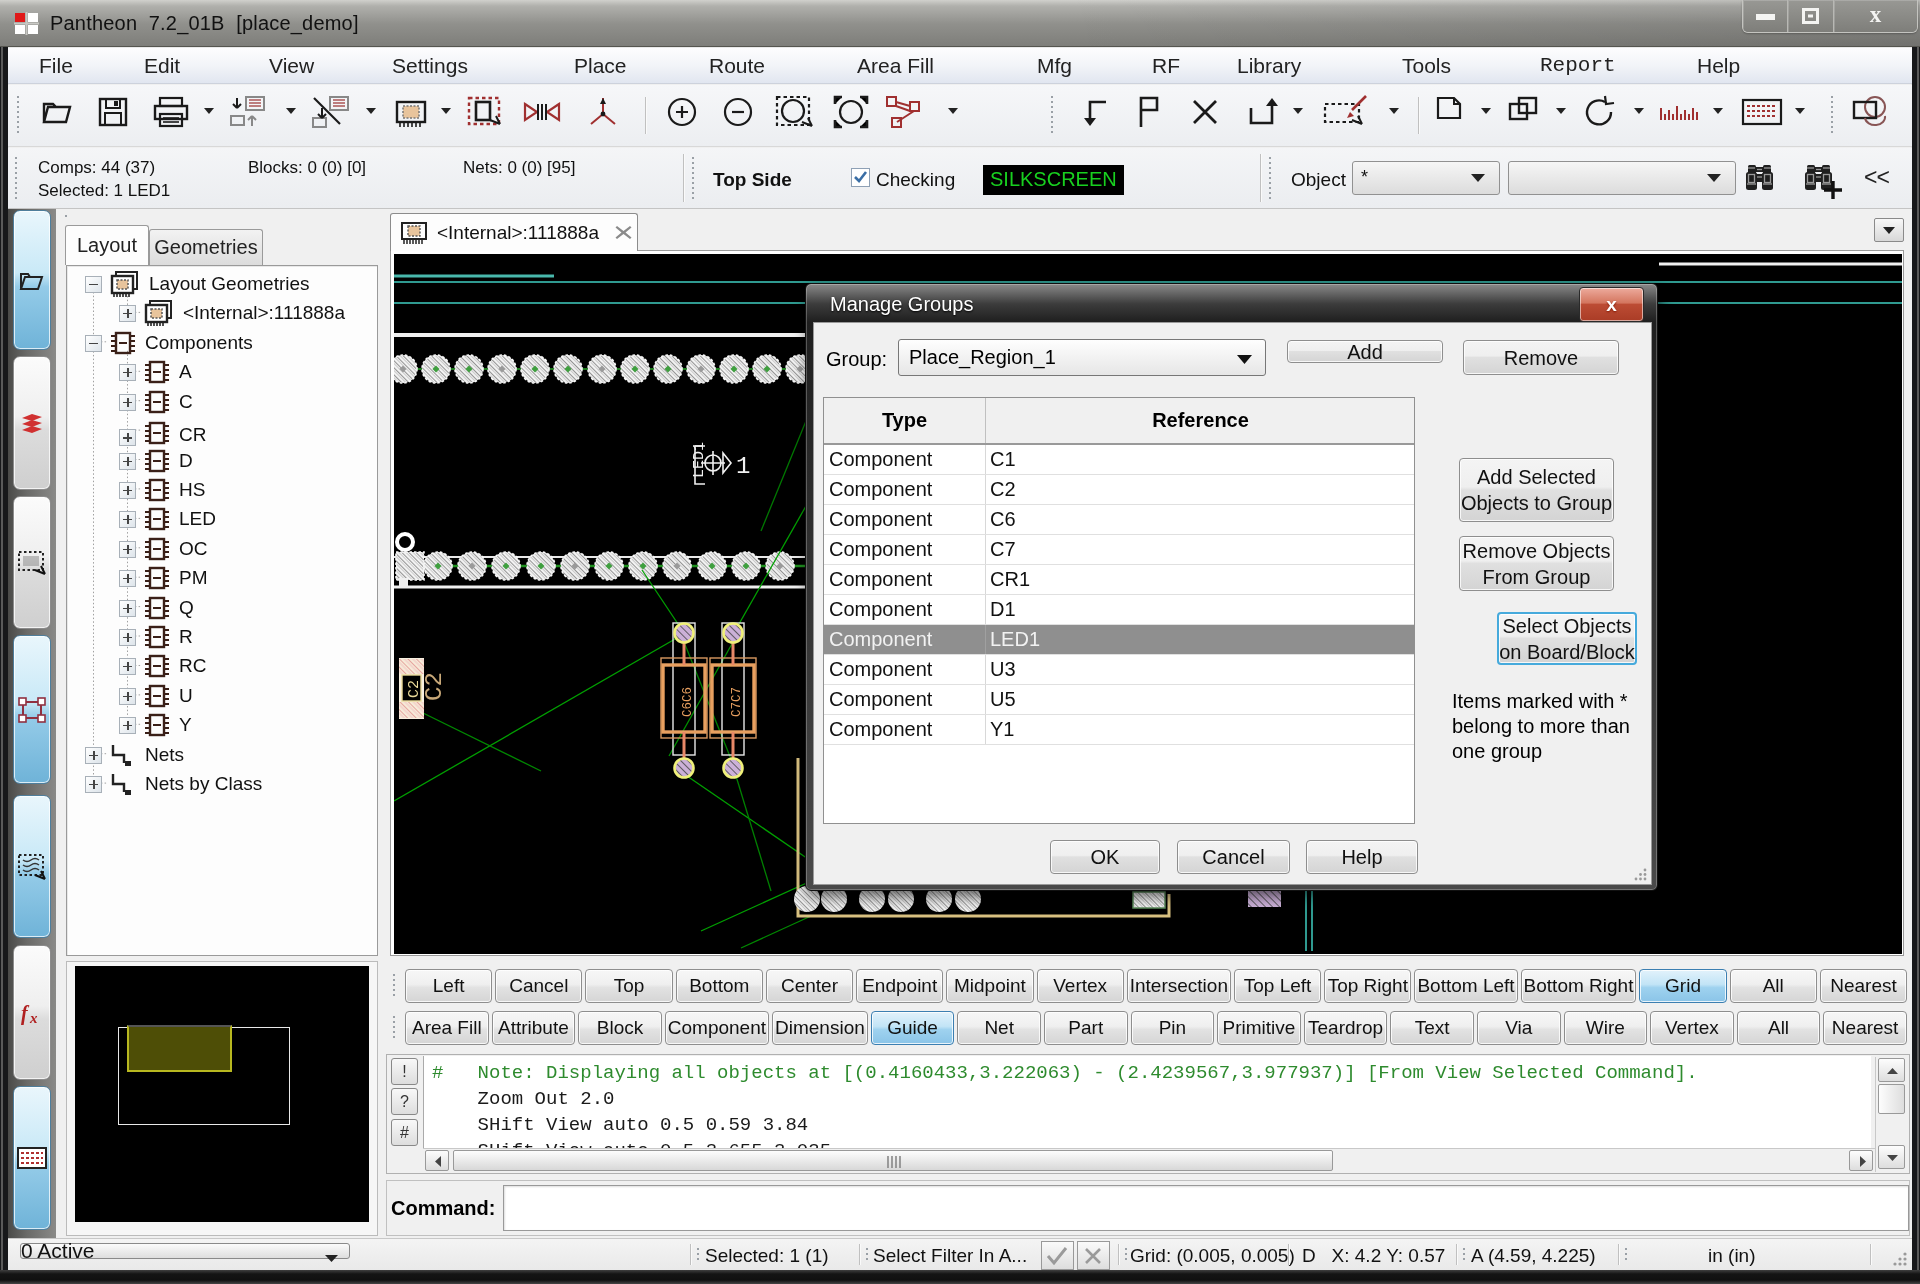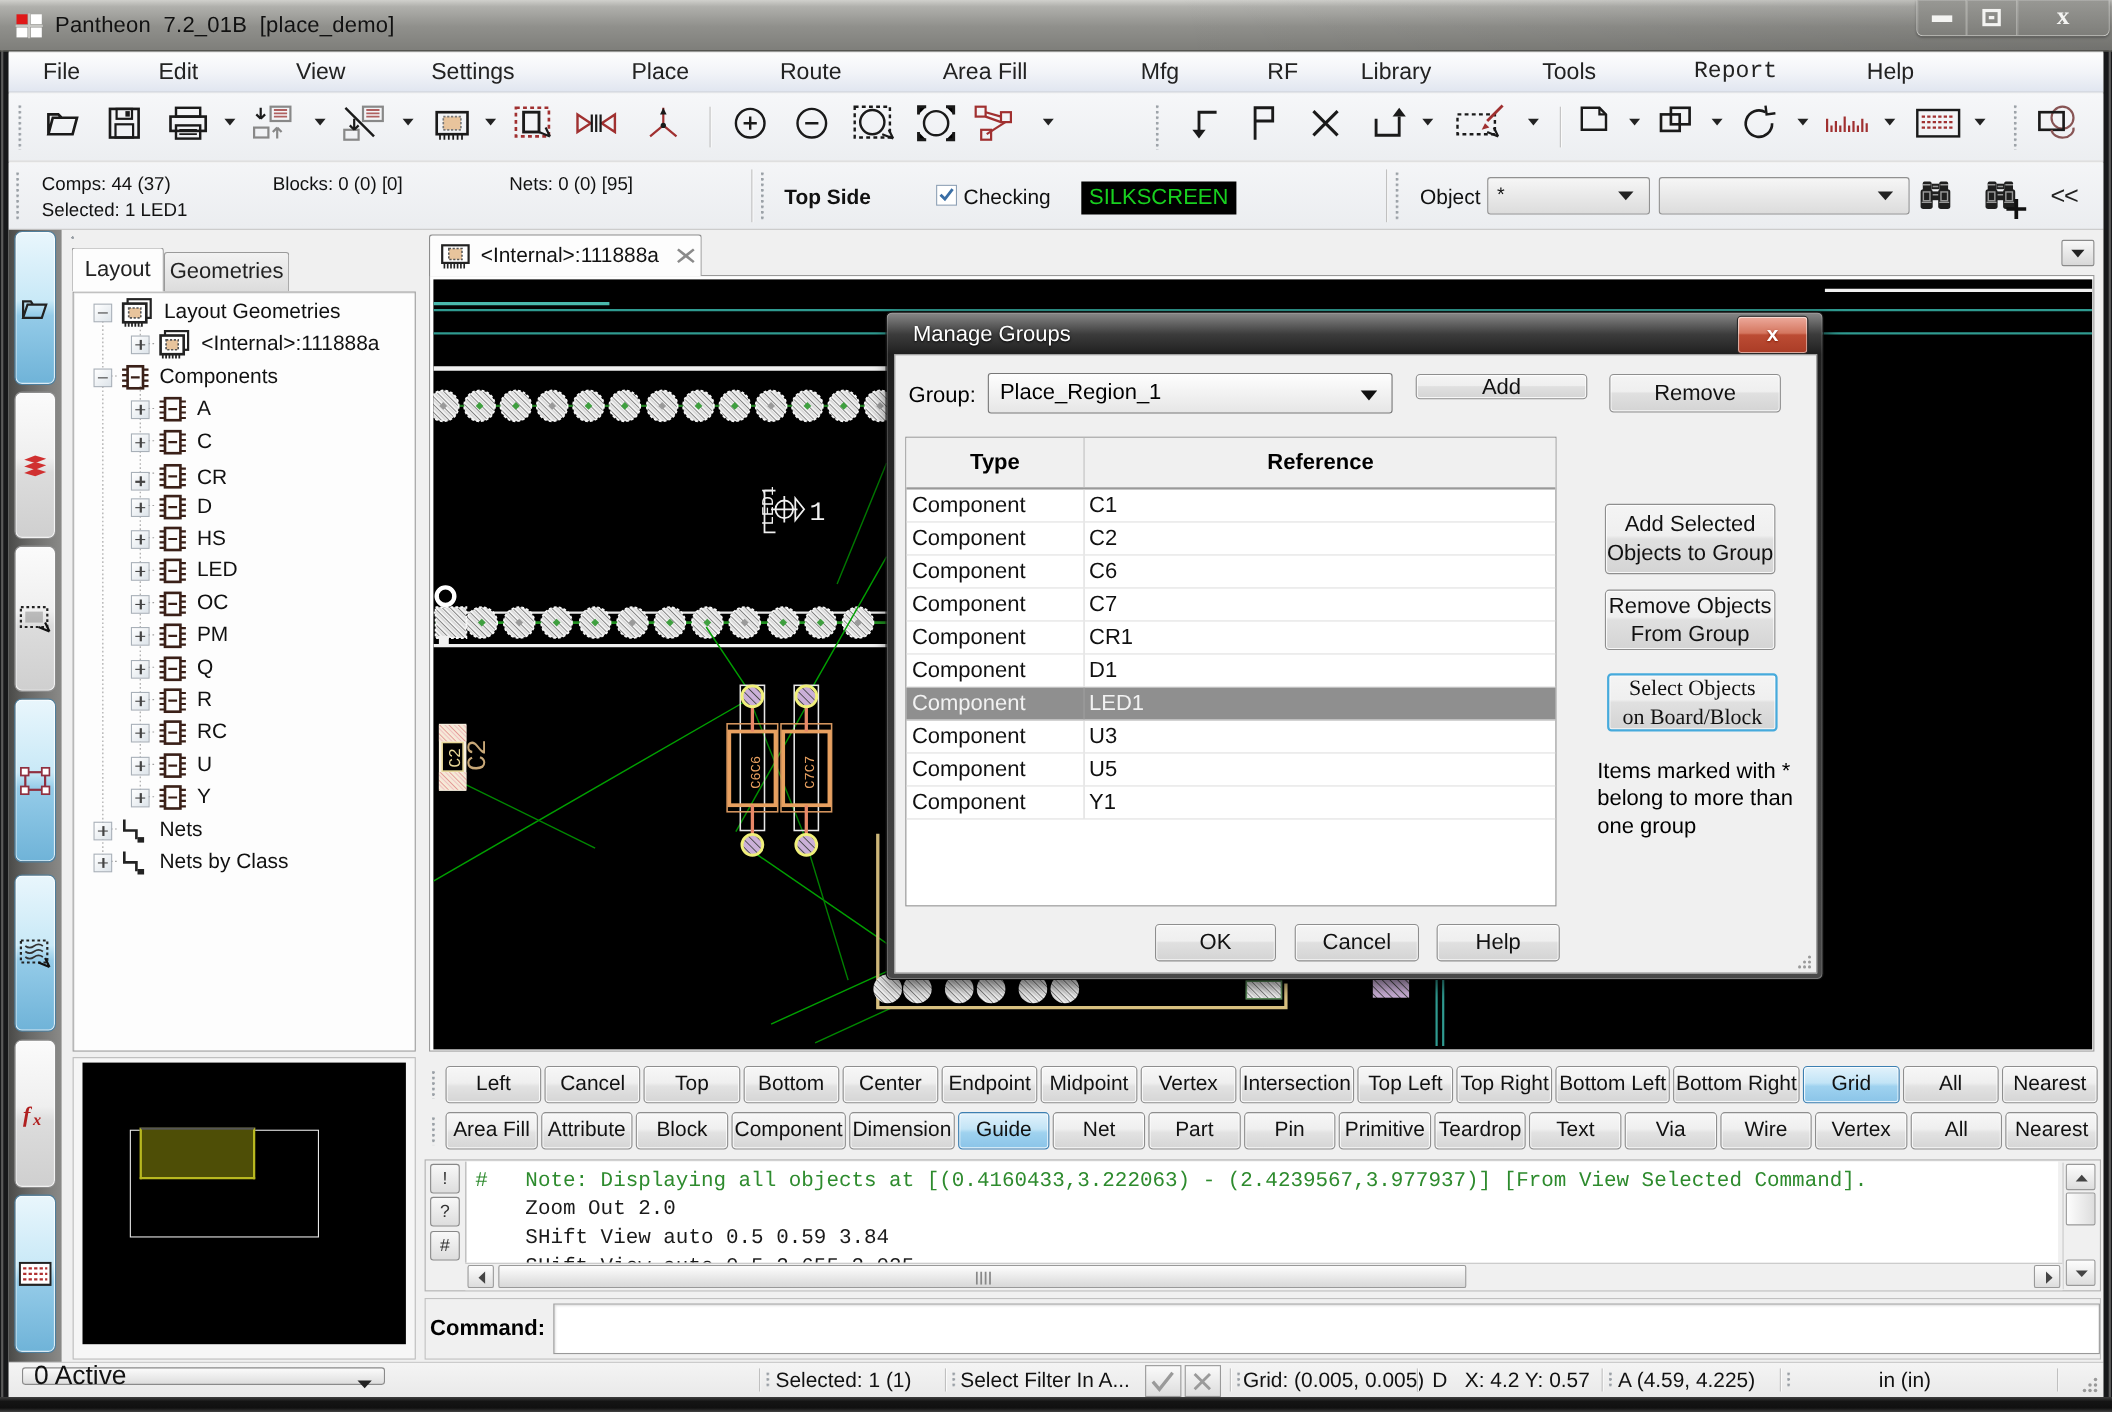--- a/index.html
+++ b/index.html
@@ -76,21 +76,21 @@
 #constext { position:absolute; left:36px; top:1px; width:1448px; height:92px; background:#fff; border-left:1px solid #aaa; font-family:"Liberation Mono",monospace; font-size:19px; line-height:26px; white-space:pre; overflow:hidden; color:#1a1a1a; padding:4px 0 0 8px; }
 .green { color:#2e8b2e; }
 
 
 #commandbar { position:absolute; left:2px; top:971px; width:1524px; height:56px; background:#f0f0f0; border:1px solid #c0c0c0; display:flex; align-items:center; }
 #commandbar b { font-size:20px; margin-left:4px; }
 #cmdinput { margin-left:8px; width:1410px; height:46px; background:#fff; border:1px solid #999; box-shadow:inset 1px 1px 2px #ddd; }
 
 
 #statusbar { left:8px; top:1238px; width:1904px; height:32px; background:linear-gradient(180deg,#f4f4f4,#e9e9e9); border-top:1px solid #c8c8c8; font-size:19px; color:#111; }
-#active-combo { position:absolute; left:12px; top:4px; width:330px; height:16px; background:linear-gradient(180deg,#fbfbfb,#dedede); border:1px solid #8a8a8a; border-radius:3px; display:flex; align-items:center; font-size:24px; padding-left:10px; }
+#active-combo { position:absolute; left:12px; top:4px; width:330px; height:16px; background:linear-gradient(180deg,#fbfbfb,#dedede); border:1px solid #8a8a8a; border-radius:3px; display:flex; align-items:center; font-size:21px; }
 
 
 #dialog { left:805px; top:283px; width:853px; height:608px; z-index:50;
   background:linear-gradient(180deg,#8a8a8a 0,#3c3c3c 20px,#1f1f1f 38px,#4a4a4a 100%);
   border:1px solid #101010; border-radius:6px; box-shadow:0 0 0 1px rgba(255,255,255,0.25) inset, 3px 5px 14px rgba(0,0,0,0.6); }
 #dlg-title { position:absolute; left:24px; top:9px; font-size:20px; color:#fff; text-shadow:0 1px 2px #000; }
 #dlg-close { position:absolute; left:773px; top:3px; width:65px; height:35px; border:1px solid #2a2a2a; border-radius:4px;
   background:linear-gradient(180deg,#edab9d 0%,#d4765f 45%,#bc4c34 50%,#aa3c26 100%); box-shadow:inset 0 0 0 1px rgba(255,255,255,0.55);
   color:#fff; font-size:19px; font-weight:bold; display:flex; align-items:center; justify-content:center; text-shadow:0 1px 2px #801800; }
 #dlg-body { position:absolute; left:7px; top:38px; width:839px; height:563px; background:#f0f0f0; border:1px solid #9a9a9a; }
@@ -1071,21 +1071,21 @@
           <div class="c1" style="border-right:1px solid #d8d8d8;">Component</div>
           <div class="c2">U5</div>
         </div>
 <div class="drow" style="top:317px;">
           <div class="c1" style="border-right:1px solid #d8d8d8;">Component</div>
           <div class="c2">Y1</div>
         </div>
     </div>
     <div class="w7btn" style="left:645px;top:135px;width:155px;height:64px;">Add Selected<br>Objects to Group</div>
     <div class="w7btn" style="left:645px;top:213px;width:155px;height:55px;">Remove Objects<br>From Group</div>
-    <div class="w7btn" style="left:647px;top:289px;width:155px;height:53px;border:2px solid #46aadc;font-family:Liberation Serif, serif;">Select Objects<br>on Board/Block</div>
+    <div class="w7btn" style="left:683px;top:289px;width:140px;height:53px;border:2px solid #46aadc;">Select Objects<br>on Board/Block</div>
     <div class="abs" style="left:638px;top:366px;font-size:20px;line-height:25px;">Items marked with *<br>belong to more than<br>one group</div>
     <div class="w7btn" style="left:236px;top:517px;width:110px;height:34px;">OK</div>
     <div class="w7btn" style="left:363px;top:517px;width:113px;height:34px;">Cancel</div>
     <div class="w7btn" style="left:492px;top:517px;width:112px;height:34px;">Help</div>
       <svg class="abs" style="left:820px;top:544px;" width="14" height="14">
         <g fill="#9a9a9a">
           <circle cx="11" cy="3" r="1.4"></circle>
           <circle cx="11" cy="7.5" r="1.4"></circle>
           <circle cx="11" cy="12" r="1.4"></circle>
           <circle cx="6.5" cy="7.5" r="1.4"></circle>

